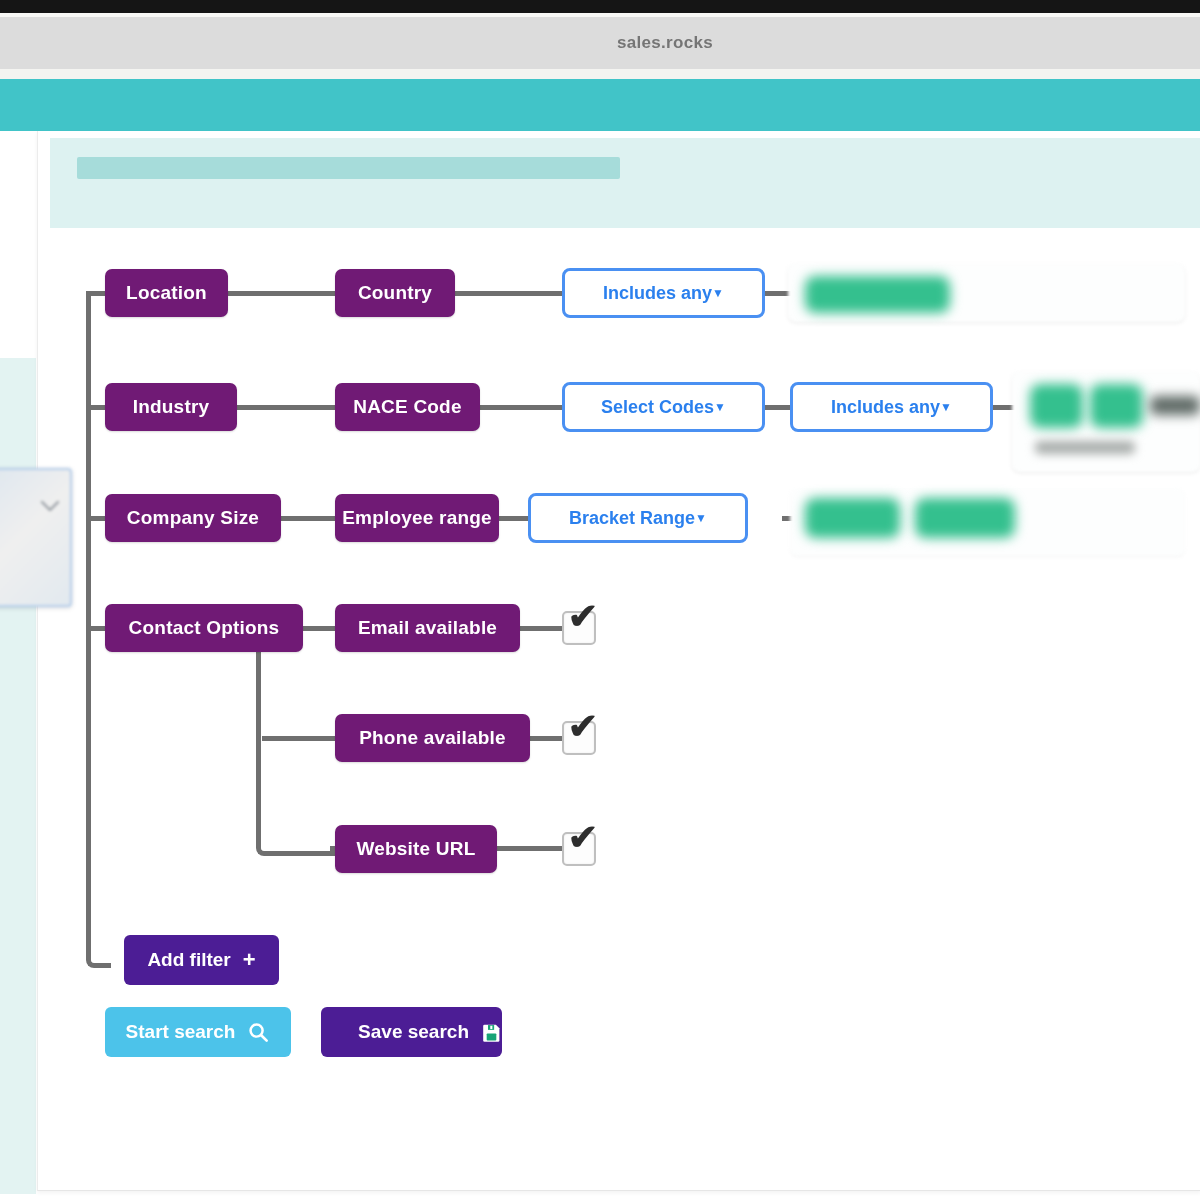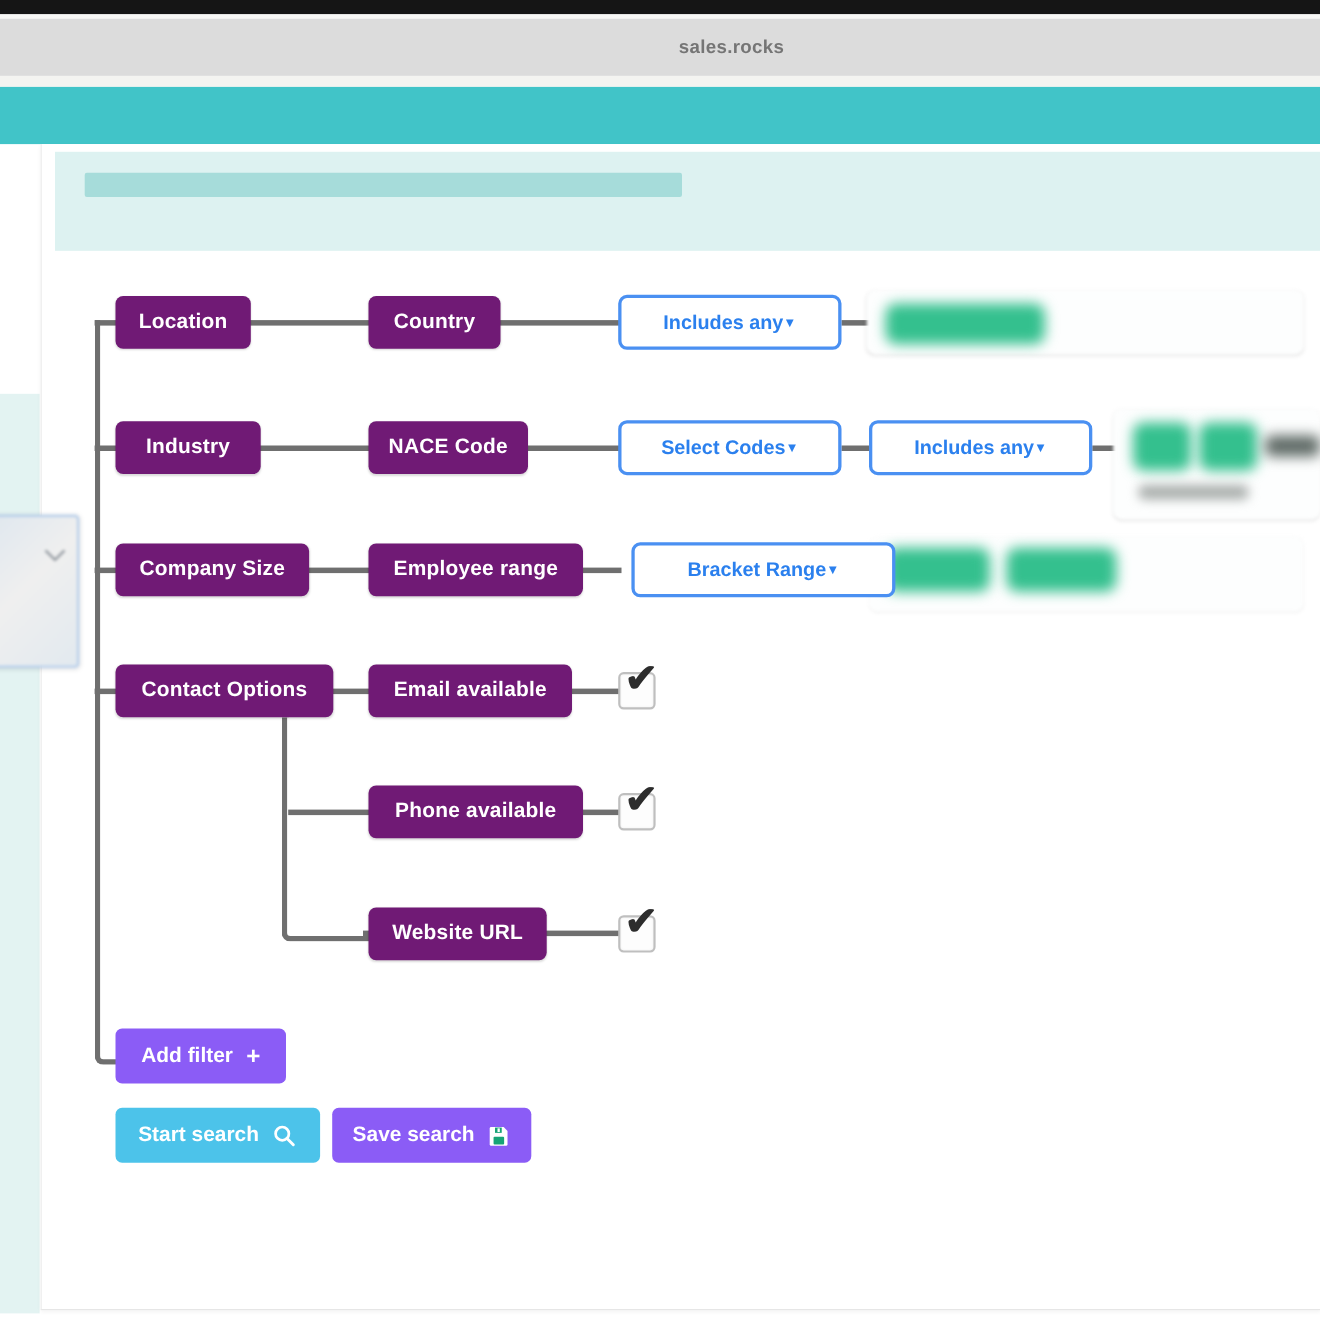--- a/index.html
+++ b/index.html
@@ -51,21 +51,21 @@
 
   
   .left-widget{position:absolute;left:-12px;top:468px;width:80px;height:135px;z-index:4;
       background:linear-gradient(135deg,#dfe7ee,#efefef 45%,#e2e9ef);border:2px solid #b5cdea;
       border-radius:4px;filter:blur(1.5px);box-shadow:0 1px 4px rgba(0,0,0,.15);}
   .left-widget .chev{position:absolute;right:10px;top:28px;}
 
   
   .btn{position:absolute;height:50px;border-radius:6px;color:#fff;display:flex;align-items:center;
        justify-content:center;gap:12px;font-size:19px;font-weight:600;z-index:3;cursor:pointer;}
-  .btn-green{background:#8b5cf6;}
+  .btn-green{background:#4c1d95;margin-left:19px;}
   .btn-lightblue{background:#4cc3ea;}
   .plus{font-size:22px;font-weight:700;}
 </style>
 </head>
 <body>
 
 <div id="stage">
 
   <div class="bar-black"></div>
   <div class="bar-lightline"></div>
@@ -122,24 +122,24 @@
   </div>
   <div class="blur-panel" style="left:1012px;top:372px;width:188px;height:100px;"></div>
   <div class="blur-chip" style="left:1030px;top:384px;width:53px;height:44px;"></div>
   <div class="blur-chip" style="left:1090px;top:384px;width:53px;height:44px;"></div>
   <div class="blur-darktext" style="left:1150px;top:396px;width:50px;height:19px;"></div>
   <div class="blur-graytext" style="left:1035px;top:441px;width:100px;height:13px;"></div>
 
   <div class="node" style="left:105px;top:494px;width:176px;">
     <span>Company Size</span>
   </div>
-  <div class="node" style="left:335px;top:494px;width:195px;">
+  <div class="node" style="left:335px;top:494px;width:164px;">
     <span>Employee range</span>
   </div>
-  <div class="dd" style="left:574px;top:493px;width:240px;">
+  <div class="dd" style="left:528px;top:493px;width:220px;">
     <span>Bracket Range</span>
     <span class="dd-arrow">▼</span>
   </div>
   <div class="blur-panel" style="left:790px;top:488px;width:395px;height:68px;box-shadow:0 1px 2px rgba(0,0,0,.06);"></div>
   <div class="blur-chip" style="left:805px;top:498px;width:95px;height:40px;"></div>
   <div class="blur-chip" style="left:915px;top:498px;width:100px;height:40px;"></div>
 
   <div class="node" style="left:105px;top:604px;width:198px;">
     <span>Contact Options</span>
   </div>
@@ -180,21 +180,21 @@
   <div class="btn btn-lightblue" style="left:105px;top:1007px;width:186px;">
     <span>Start search</span>
     <span style="display:flex;">
       <svg width="23" height="23" viewBox="0 0 24 24">
           <circle cx="10" cy="10" r="6.3" fill="none" stroke="#ffffff" stroke-width="2.6"></circle>
           <line x1="14.8" y1="14.8" x2="20.5" y2="20.5" stroke="#ffffff" stroke-width="2.8" stroke-linecap="round"></line>
         </svg>
     </span>
   </div>
 
-  <div class="btn btn-green" style="left:302px;top:1007px;width:181px;">
+  <div class="btn btn-green" style="left:302px;top:1007px;width:181px;justify-content:flex-end;">
     <span>Save search</span>
     <span style="display:flex;">
       <svg width="21" height="21" viewBox="0 0 24 24">
         <path d="M4 3 h13 l4 4 v14 a1.5 1.5 0 0 1 -1.5 1.5 H4 a1.5 1.5 0 0 1 -1.5 -1.5 V4.5 A1.5 1.5 0 0 1 4 3 z" fill="#ffffff"></path>
         <rect x="8" y="3.5" width="7" height="5.5" fill="#17a377"></rect>
         <rect x="10.6" y="4.3" width="2.4" height="3.8" fill="#ffffff"></rect>
         <rect x="6.5" y="13" width="11" height="8" rx="1" fill="#17a377"></rect>
       </svg>
     </span>
   </div>

